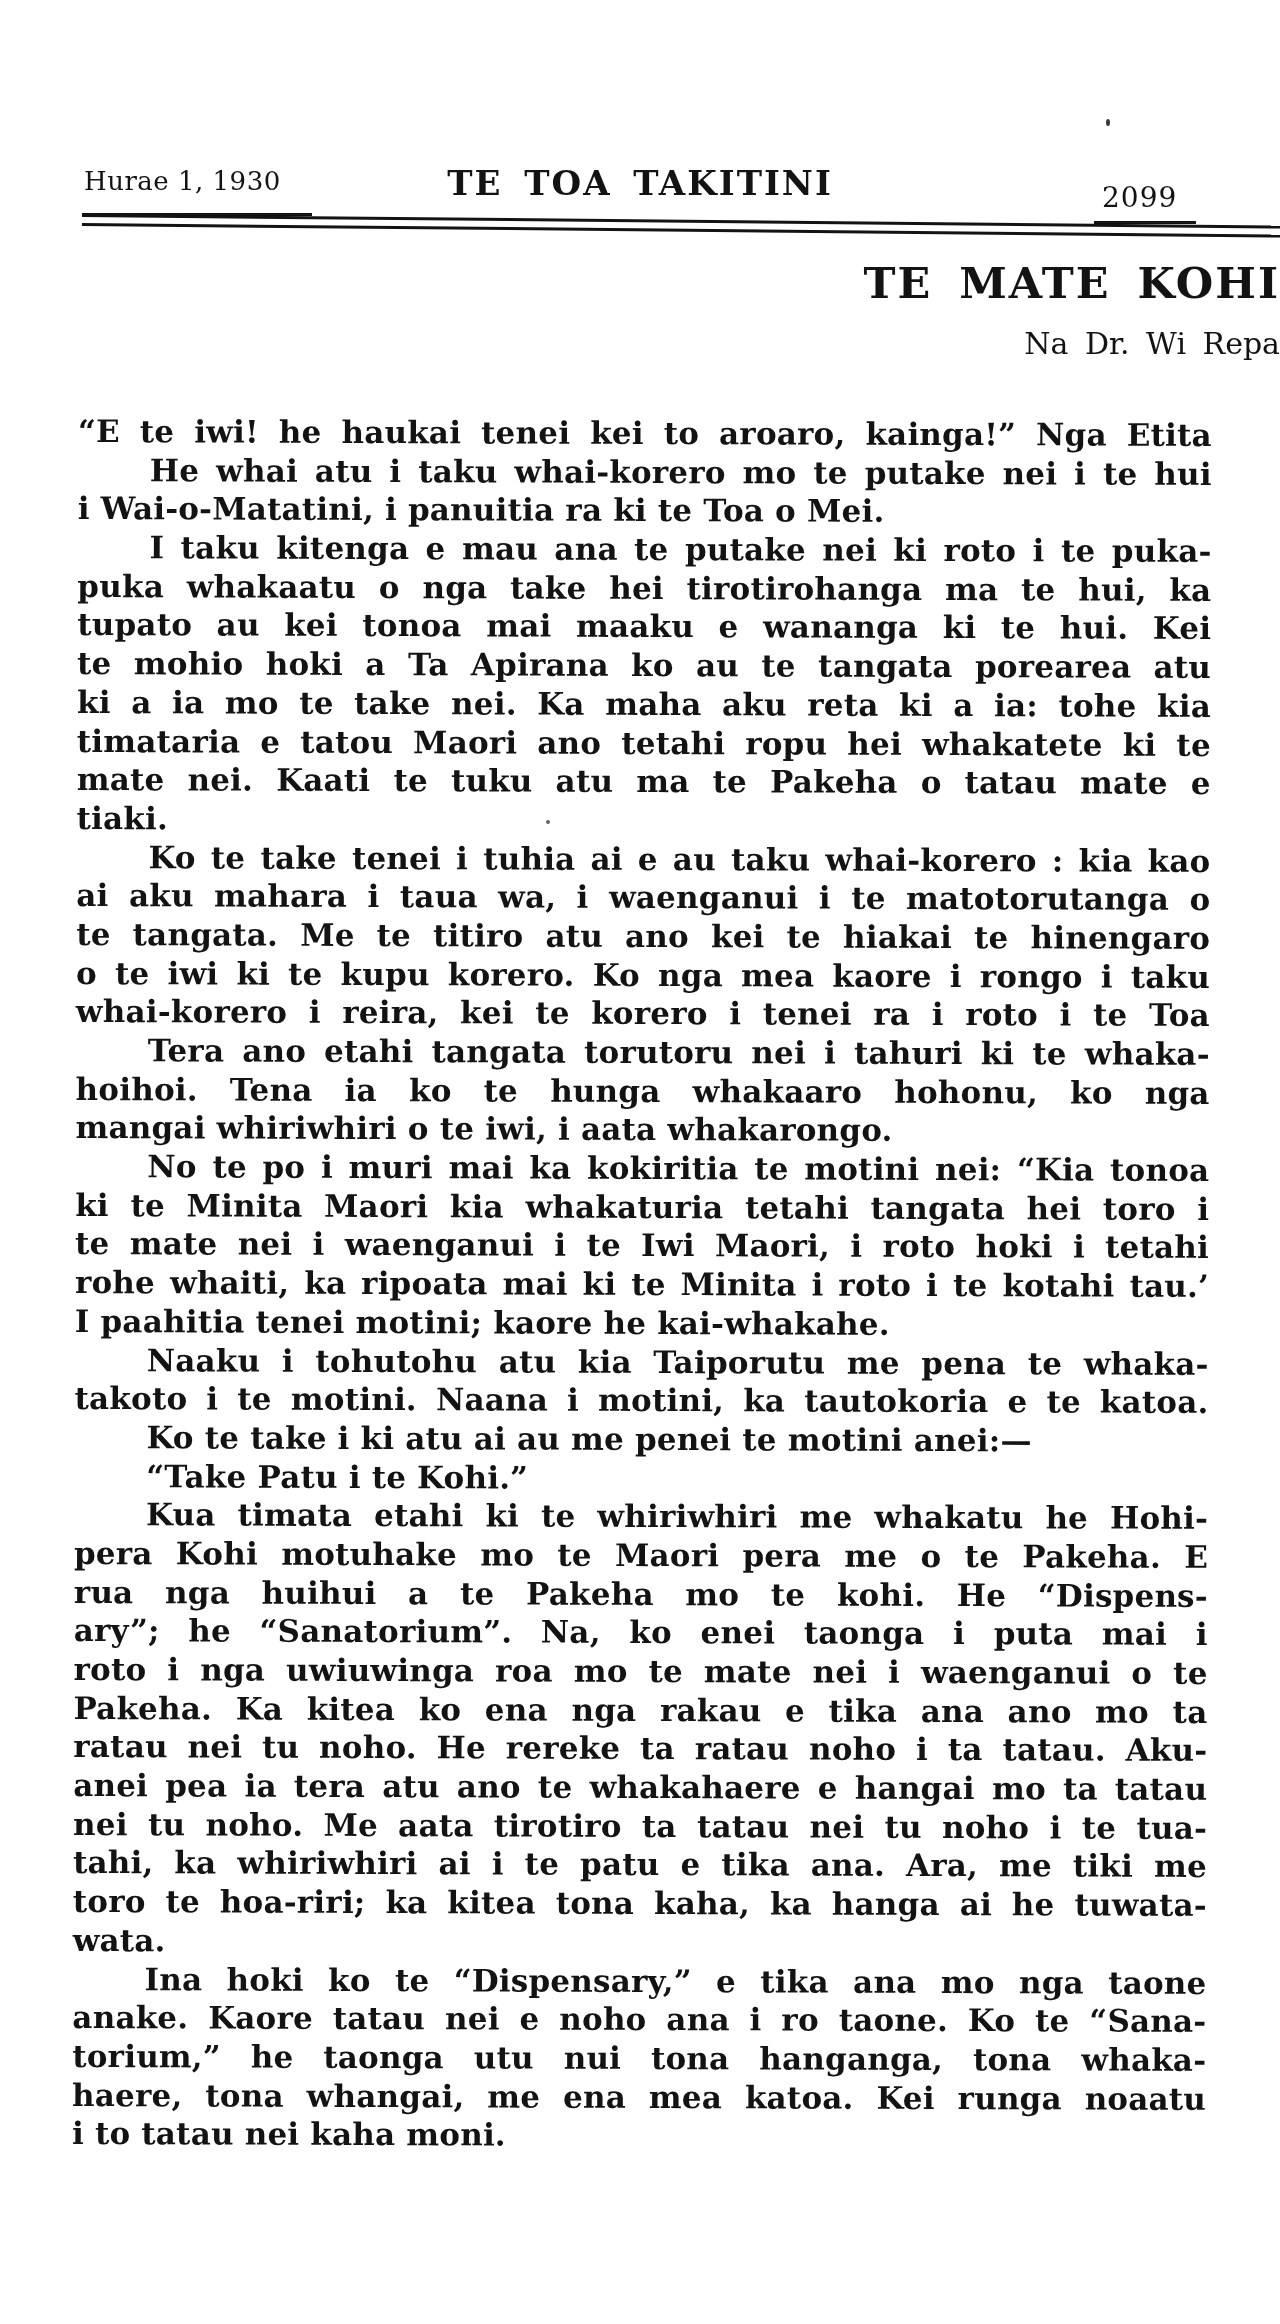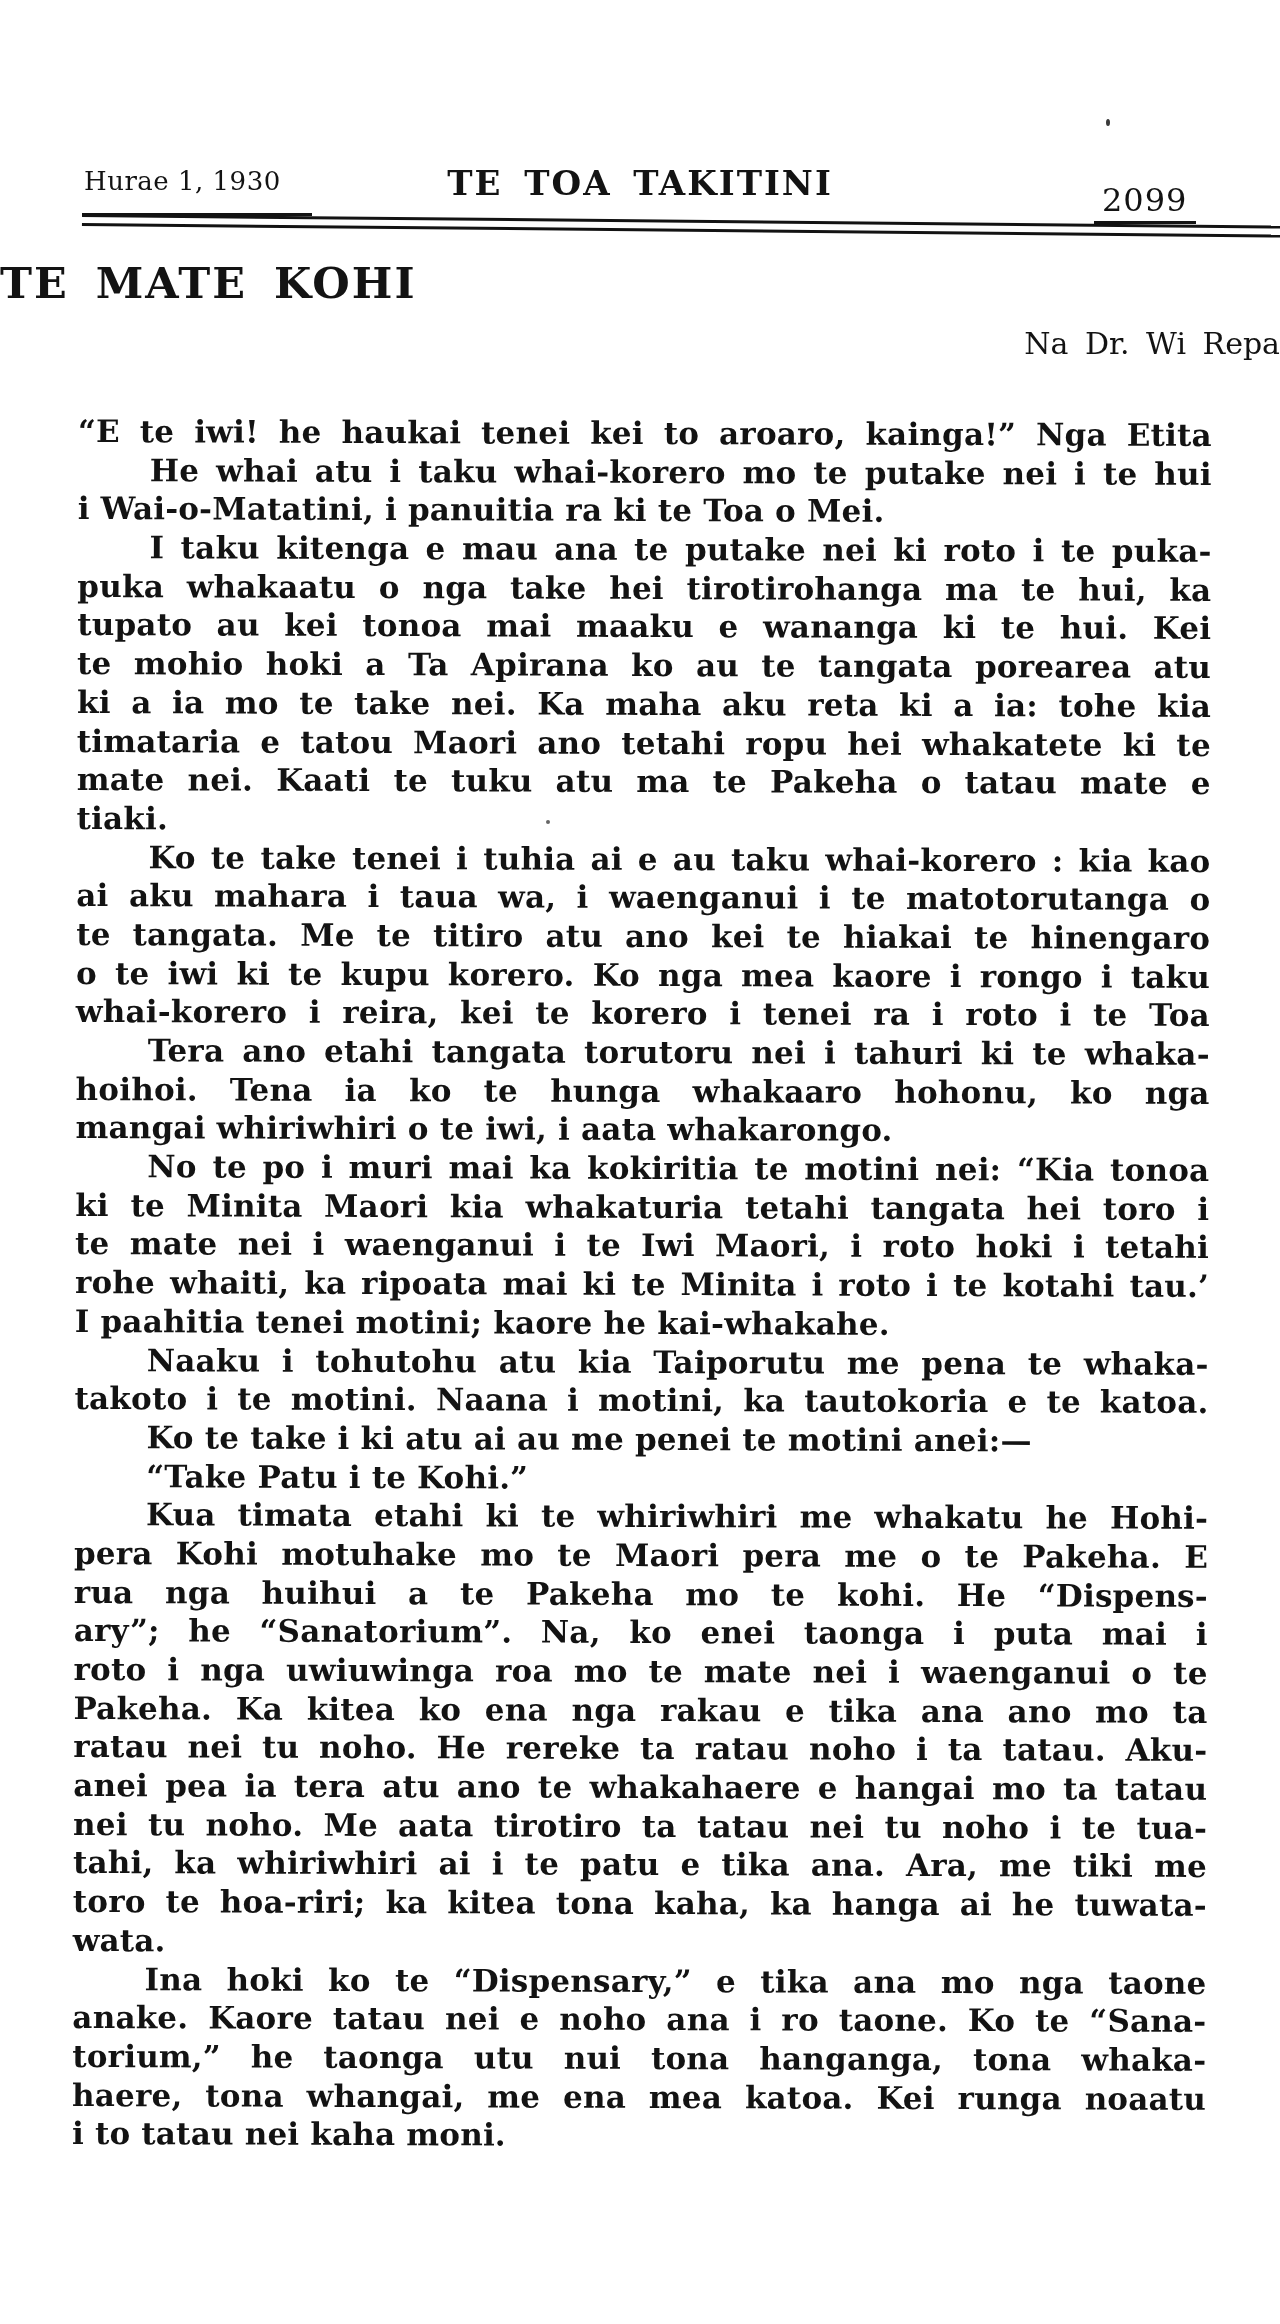--- a/index.html
+++ b/index.html
@@ -44,21 +44,21 @@
     font-size: 34px;
     font-weight: 700;
     letter-spacing: 2px;
     word-spacing: 8px;
     white-space: nowrap;
   }
   .page-number {
     position: absolute;
     left: 1102px;
     top: 181px;
-    font-size: 32px;
+    font-size: 28px;
     font-weight: 500;
     letter-spacing: 1px;
   }
   .page-number-underline {
     position: absolute;
     left: 1094px;
     top: 221px;
     width: 102px;
     height: 3px;
     background: #131313;
@@ -74,21 +74,21 @@
     transform: rotate(0.55deg);
     transform-origin: left center;
   }
 
   
   .article-title {
     position: absolute;
     left: 0;
     top: 258px;
     width: 100%;
-    text-align: left;
+    text-align: right;
     font-size: 43px;
     font-weight: 700;
     letter-spacing: 2px;
     word-spacing: 10px;
     white-space: nowrap;
   }
   .article-byline {
     position: absolute;
     left: 0;
     top: 326px;

